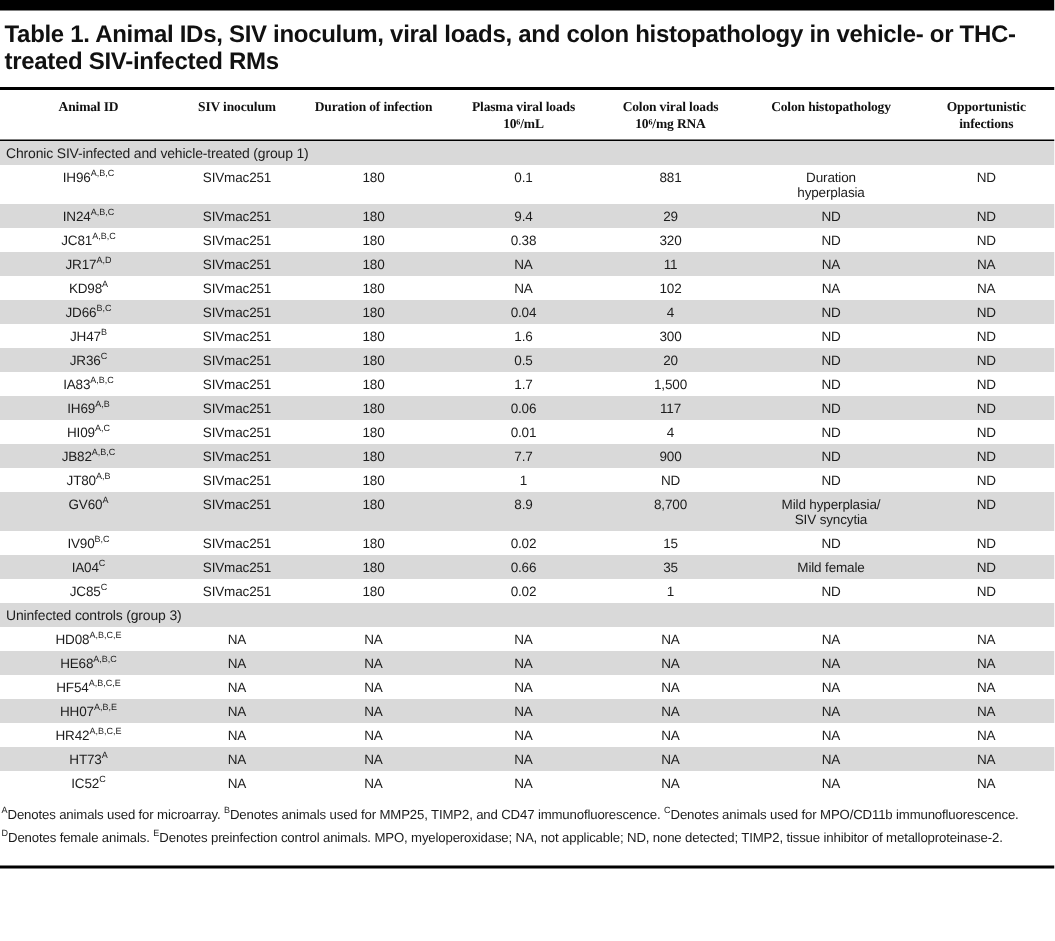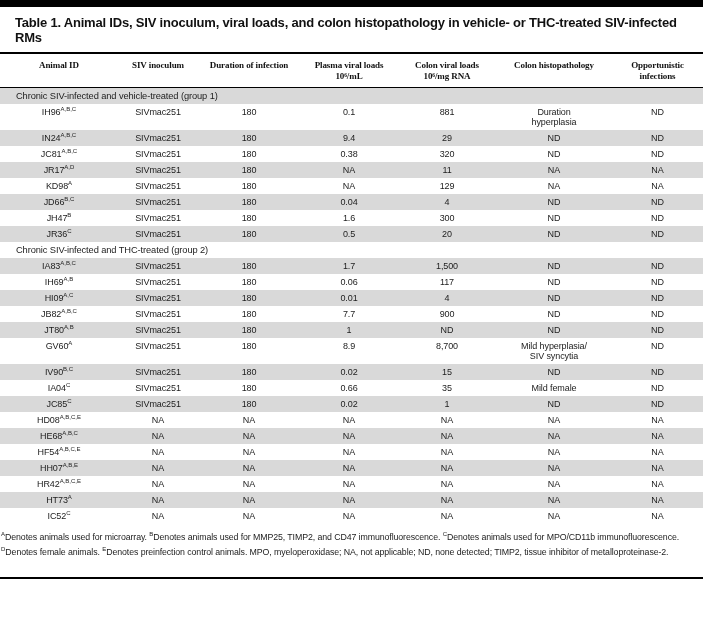--- a/index.html
+++ b/index.html
@@ -5,41 +5,41 @@
   * { box-sizing: border-box; }
   html, body { margin: 0; padding: 0; background: #ffffff; }
   body {
     width: 703px; height: 627px; position: relative;
     font-family: "Liberation Sans", "DejaVu Sans", sans-serif;
     color: #1c1c1c;
     -webkit-font-smoothing: antialiased;
   }
   .top-bar { width: 703px; height: 7px; background: #000; }
   .title {
-    font-weight: bold; font-size: 13px; letter-spacing: -0.2px;
-    padding: 8px 4px 7px 3px; color: #111; margin-left: 12px;
+    font-weight: bold; font-size: 16px; letter-spacing: -0.2px;
+    padding: 8px 4px 7px 3px; color: #111;
   }
   .title-rule { width: 703px; height: 0; border-top: 2px solid #000; }
   table {
     width: 703px; border-collapse: collapse; table-layout: fixed;
     font-size: 9px; letter-spacing: -0.1px;
   }
   thead th {
     font-weight: bold; font-size: 9px; line-height: 11px;
     text-align: center; vertical-align: top;
     padding: 6px 2px 5px 2px; white-space: pre-line;
     border-bottom: 1.5px solid #000; color: #111; font-family: Liberation Serif, serif;
   }
   tbody tr:nth-child(odd) { background: #d9d9d9; }
   tbody td {
     padding: 3px 2px; text-align: center; vertical-align: top;
     line-height: 10px; white-space: pre-line;
   }
   tbody tr.group-row td {
-    text-align: left; padding-left: 16px; font-size: 9.3px;
+    text-align: left; padding-left: 4px; font-size: 9.3px;
     white-space: normal;
   }
   sup { font-size: 6px; line-height: 0; vertical-align: super; letter-spacing: 0; }
   .footnotes {
     margin: 6px 0 0 1px; width: 701px;
     font-size: 8.8px; line-height: 14.5px; letter-spacing: -0.1px; color: #1c1c1c;
   }
   .bottom-rule {
     position: absolute; left: 0; top: 577px; width: 703px; height: 0;
     border-top: 2px solid #000;
@@ -116,21 +116,21 @@
           <td>NA</td>
           <td>11</td>
           <td>NA</td>
           <td>NA</td>
         </tr>
         <tr>
           <td><span>KD98</span><sup>A</sup></td>
           <td>SIVmac251</td>
           <td>180</td>
           <td>NA</td>
-          <td>129</td>
+          <td>102</td>
           <td>NA</td>
           <td>NA</td>
         </tr>
         <tr>
           <td><span>JD66</span><sup>B,C</sup></td>
           <td>SIVmac251</td>
           <td>180</td>
           <td>0.04</td>
           <td>4</td>
           <td>ND</td>
@@ -146,23 +146,20 @@
           <td>ND</td>
         </tr>
         <tr>
           <td><span>JR36</span><sup>C</sup></td>
           <td>SIVmac251</td>
           <td>180</td>
           <td>0.5</td>
           <td>20</td>
           <td>ND</td>
           <td>ND</td>
-        </tr>
-        <tr class="group-row">
-          <td colspan="7">Chronic SIV-infected and THC-treated (group 2)</td>
         </tr>
         <tr>
           <td><span>IA83</span><sup>A,B,C</sup></td>
           <td>SIVmac251</td>
           <td>180</td>
           <td>1.7</td>
           <td>1,500</td>
           <td>ND</td>
           <td>ND</td>
         </tr>
@@ -231,20 +228,23 @@
           <td>ND</td>
         </tr>
         <tr>
           <td><span>JC85</span><sup>C</sup></td>
           <td>SIVmac251</td>
           <td>180</td>
           <td>0.02</td>
           <td>1</td>
           <td>ND</td>
           <td>ND</td>
+        </tr>
+        <tr class="group-row">
+          <td colspan="7">Uninfected controls (group 3)</td>
         </tr>
         <tr>
           <td><span>HD08</span><sup>A,B,C,E</sup></td>
           <td>NA</td>
           <td>NA</td>
           <td>NA</td>
           <td>NA</td>
           <td>NA</td>
           <td>NA</td>
         </tr>

